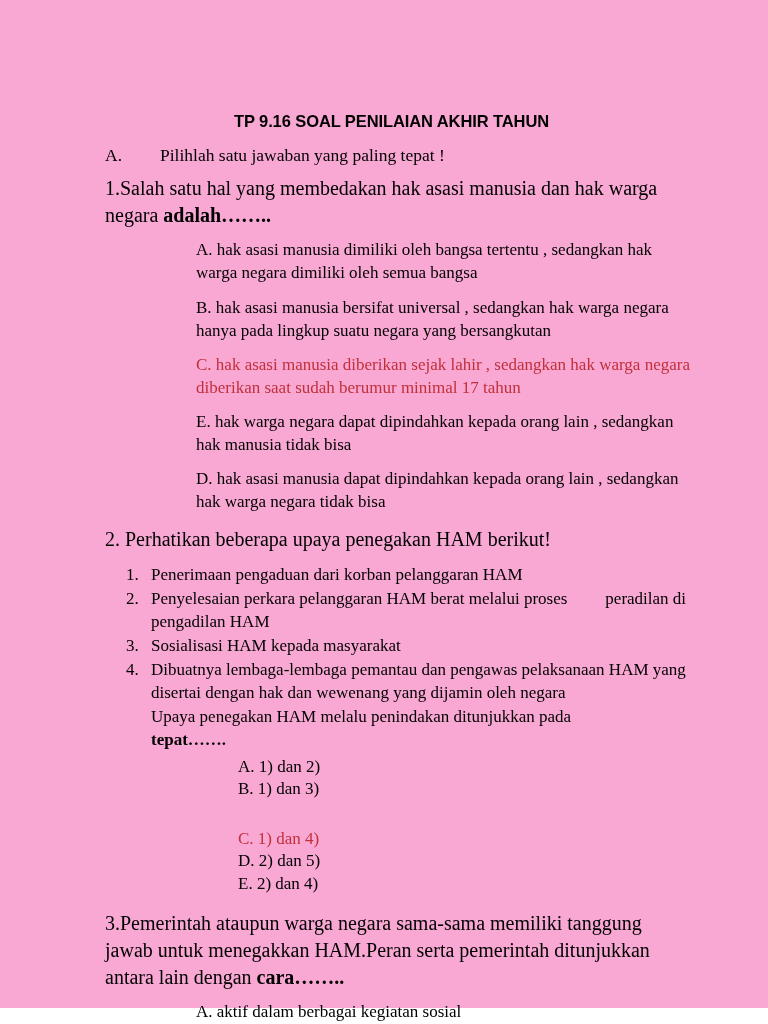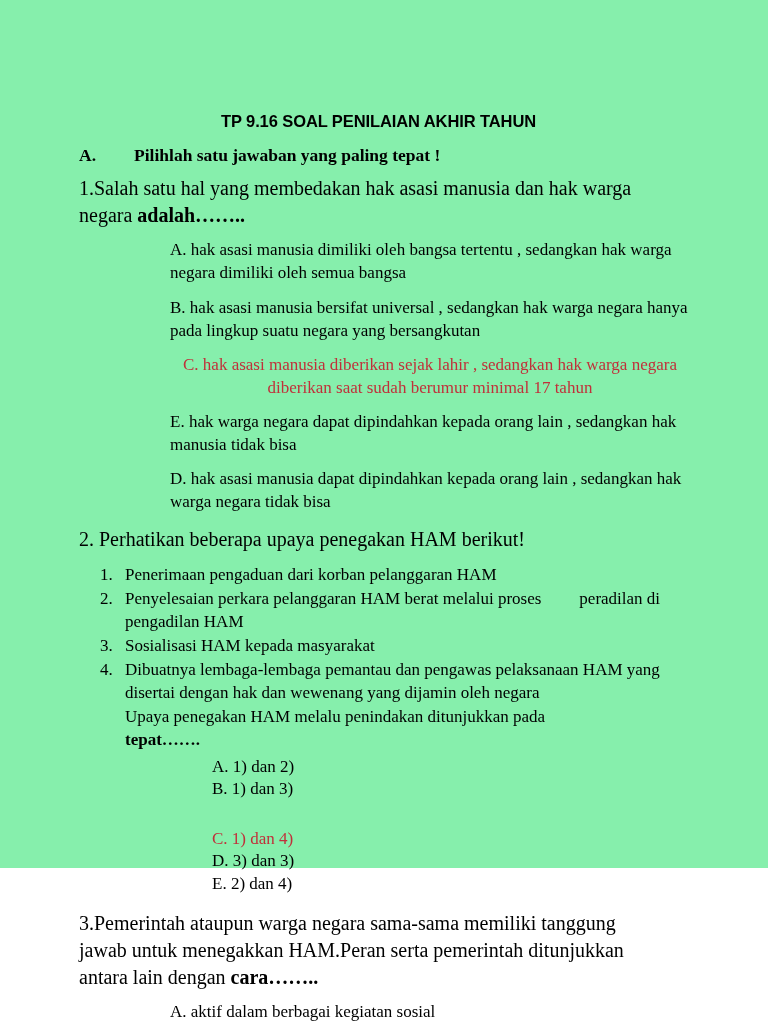--- a/index.html
+++ b/index.html
@@ -10,36 +10,36 @@
   body {
     width: 768px;
     height: 1024px;
     font-family: "Liberation Serif", "DejaVu Serif", serif;
     color: #000000;
     overflow: hidden;
   }
   .page {
     position: relative;
     width: 768px;
-    height: 868px;
-    background: #86efac;
+    height: 1008px;
+    background: #f9a8d4;
     box-sizing: border-box;
-    padding: 112px 78px 0 79px;
+    padding: 112px 78px 0 105px;
   }
   .doc-title {
     font-family: "Liberation Sans", "DejaVu Sans", sans-serif;
     font-weight: bold;
     font-size: 16.5px;
     letter-spacing: -0.1px;
     text-align: center;
     margin: 0 0 14px 0;
     padding-right: 12px;
   }
   .section-head {
-    font-weight: bold;
+    font-weight: normal;
     font-size: 17.5px;
     margin: 0 0 9px 0;
     white-space: pre;
   }
   .q-stem {
     font-size: 20px;
     line-height: 1.36;
     margin: 0 0 9px 0;
     max-width: 585px;
   }
@@ -51,21 +51,20 @@
     line-height: 1.36;
     margin: 0 0 11px 0;
     padding-left: 91px;
     max-width: 585px;
   }
   .opt:last-child {
     margin-bottom: 0;
   }
   .opt.correct {
     color: #c0303a;
-    text-align: center;
   }
   .opt-block {
     margin-bottom: 13px;
   }
   .num-list {
     list-style: none;
     margin: 0 0 0 0;
     padding: 0;
   }
   .num-list li {
@@ -141,21 +140,21 @@
       <li><span class="marker">4.</span><span>Dibuatnya lembaga-lembaga pemantau dan pengawas pelaksanaan HAM yang disertai dengan hak dan wewenang yang dijamin oleh negara</span></li>
     </ul>
 
     <div class="cont-line"><span>Upaya penegakan HAM melalu penindakan ditunjukkan pada</span></div>
     <div class="cont-line"><span class="lead-bold">tepat…….</span></div>
 
     <ul class="short-opts">
       <li>A. 1) dan 2)</li>
       <li>B. 1) dan 3)</li>
       <li class="correct">C. 1) dan 4)</li>
-      <li>D. 3) dan 3)</li>
+      <li>D. 2) dan 5)</li>
       <li>E. 2) dan 4)</li>
     </ul>
   </div>
 
   <div class="block-gap-lg"></div>
 
   <div>
     <p class="q-stem"><span>3.Pemerintah ataupun warga negara sama-sama memiliki tanggung jawab untuk menegakkan HAM.Peran serta pemerintah ditunjukkan antara lain dengan</span> <span class="lead-bold">cara……..</span></p>
 
     <div class="opt-block">

